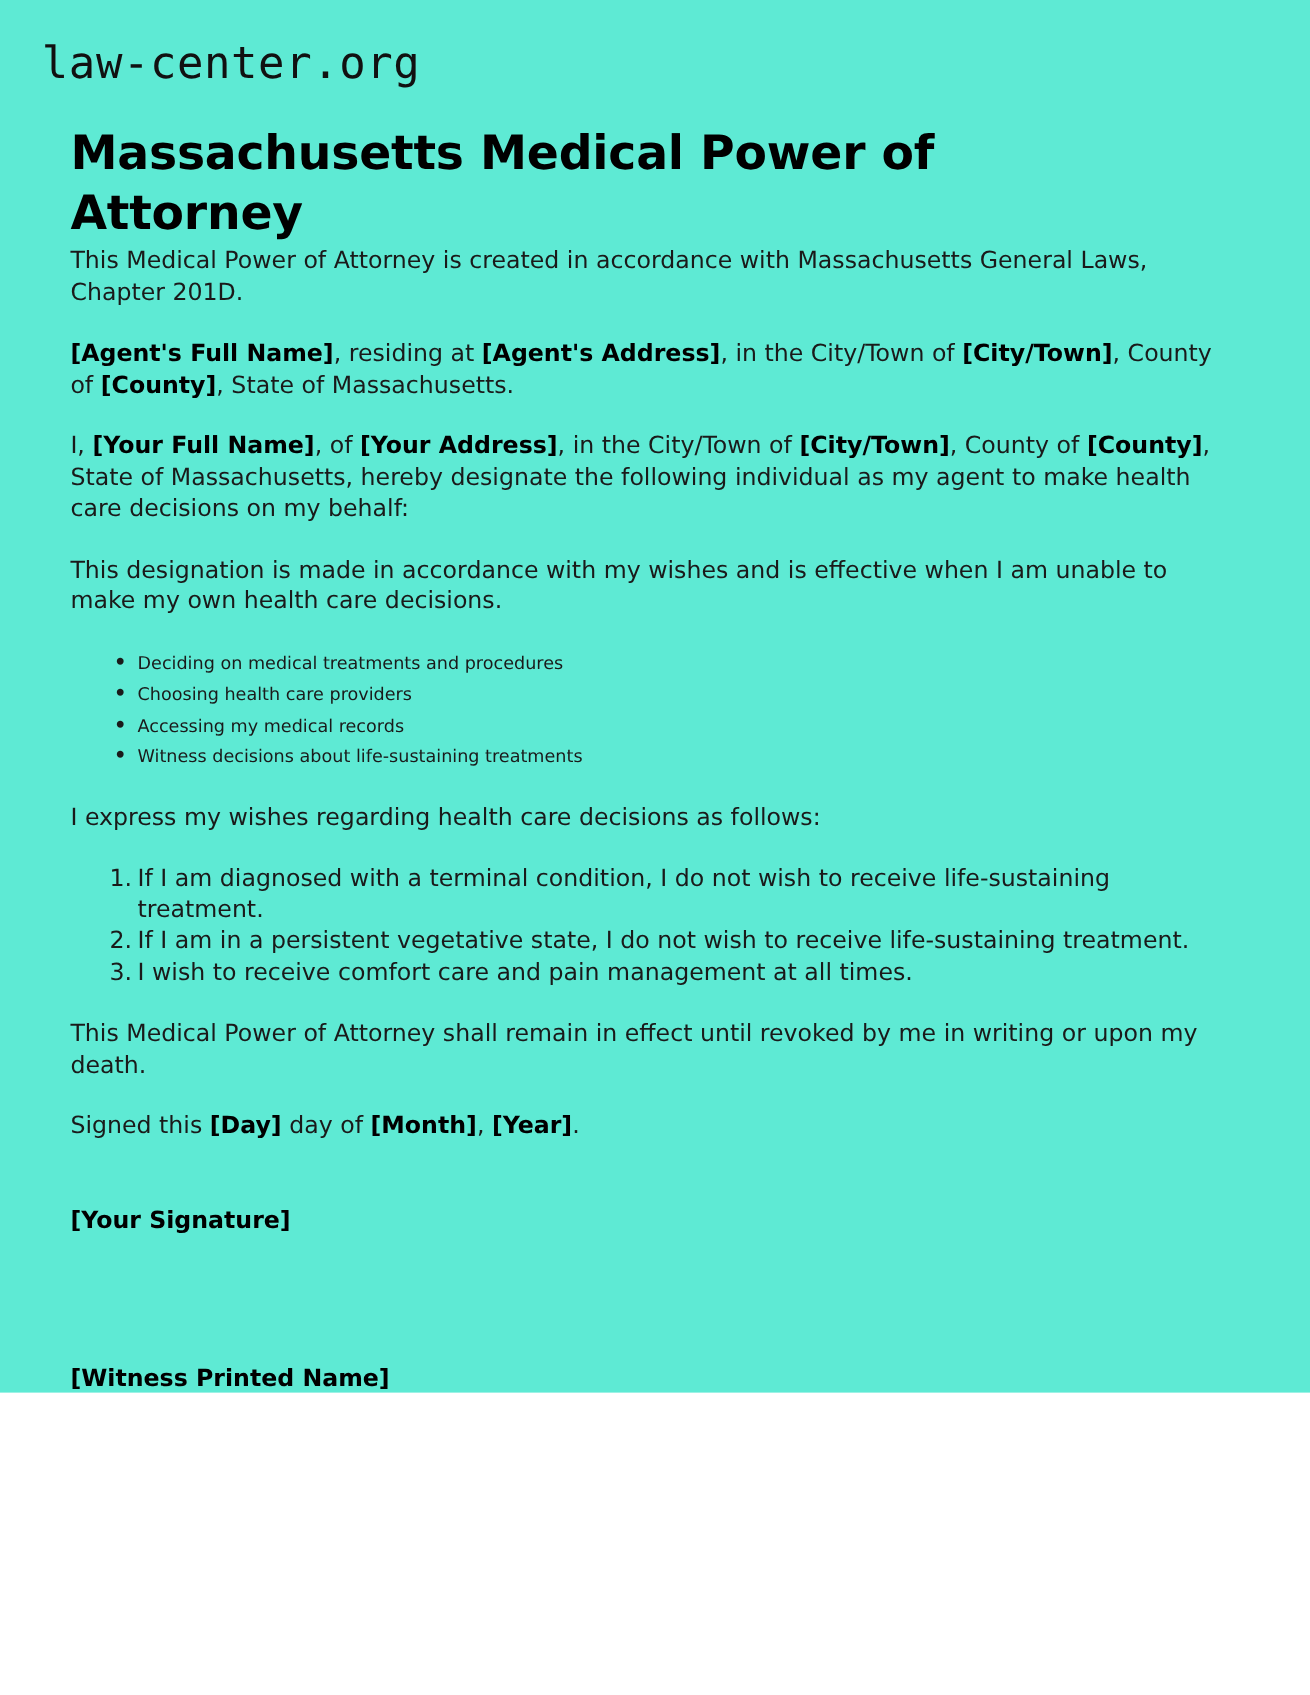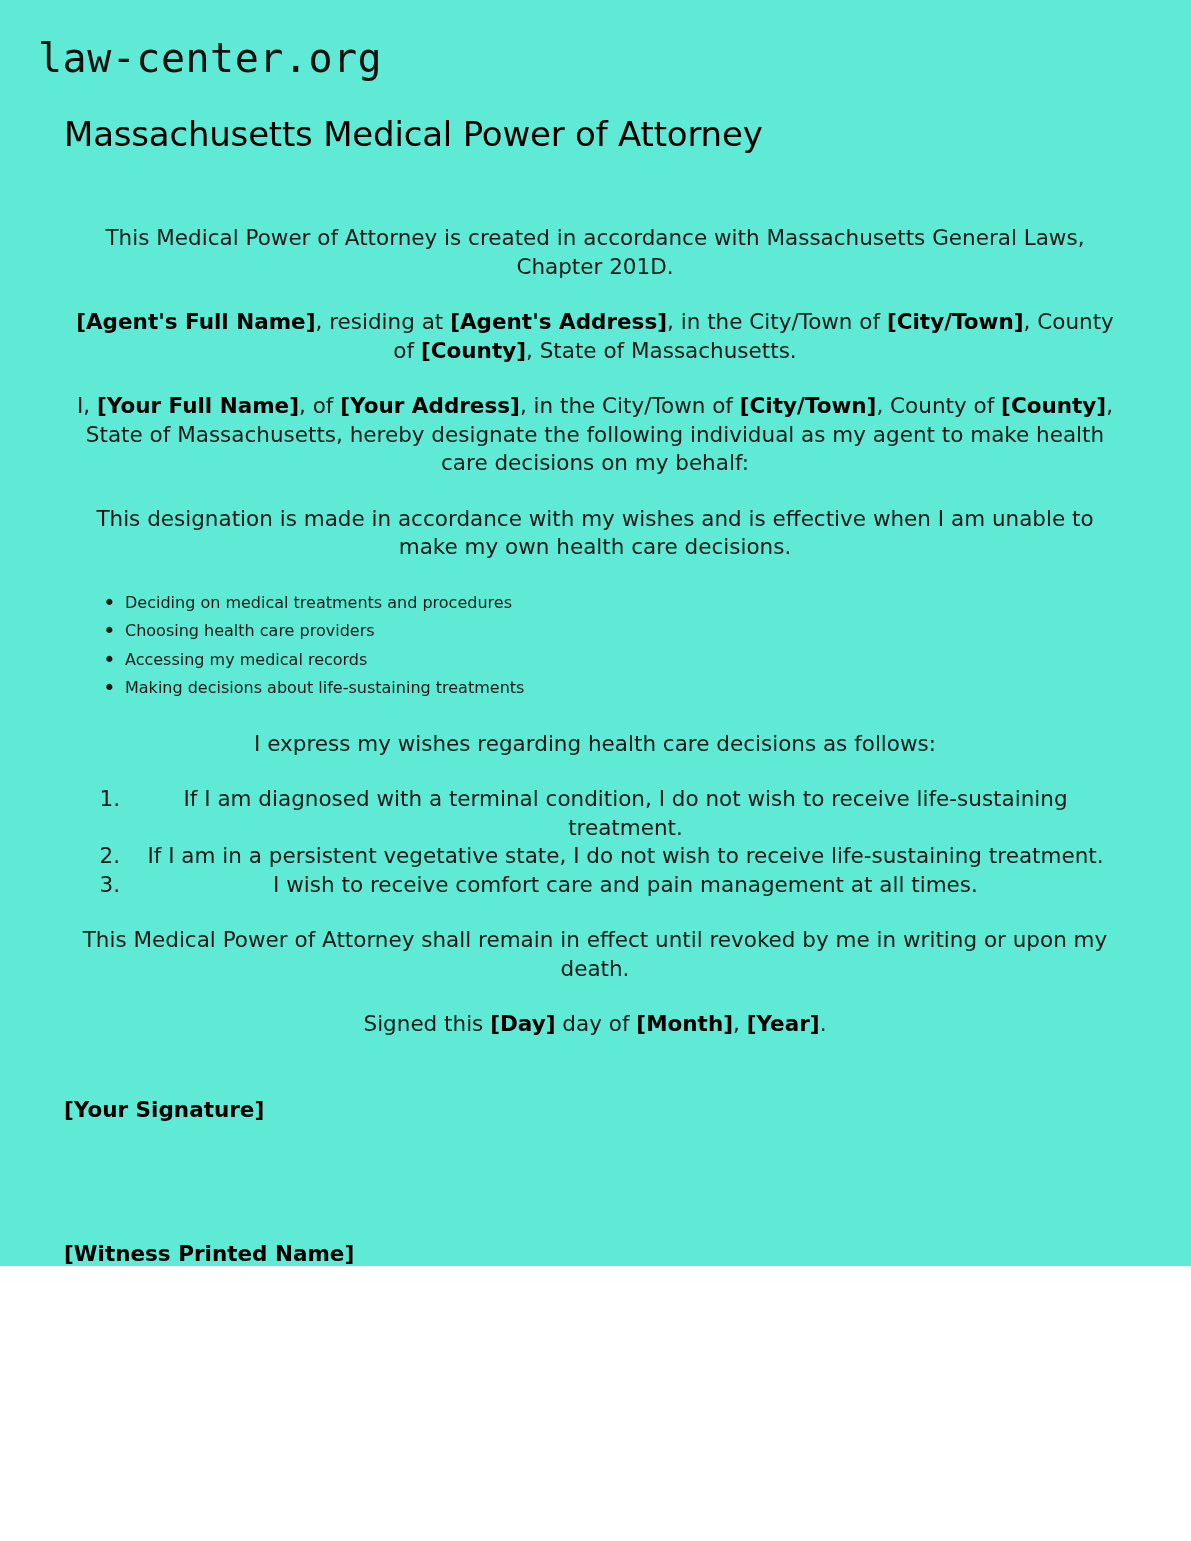--- a/index.html
+++ b/index.html
@@ -36,41 +36,41 @@
     color: #111111;
     white-space: pre;
   }
 
   .doc-title {
     position: absolute;
     left: 64px;
     top: 84px;
     width: 900px;
     font-family: "DejaVu Sans", sans-serif;
-    font-weight: normal;
-    font-size: 34px;
+    font-weight: bold;
+    font-size: 43px;
     line-height: 54px;
     letter-spacing: -0.2px;
     color: #000000;
   }
 
   
   .content {
     position: absolute;
     left: 64px;
     top: 224px;
     width: 1062px;
   }
 
   p.para {
     margin: 0 0 27px 0;
     font-size: 21.5px;
     line-height: 28.5px;
     color: #1a1a1a;
-    text-align: center;
+    text-align: left;
   }
   p.para:last-child { margin-bottom: 0; }
 
   p.para b, .ph {
     font-weight: bold;
     color: #000000;
   }
 
   ul.bullets {
     margin: 0 0 27px 0;
@@ -92,21 +92,20 @@
     font-size: 21.5px;
     line-height: 28.5px;
     color: #1a1a1a;
   }
 
   ol.numbers {
     margin: 12px 0 27px 0;
     padding: 0 0 0 61px;
     list-style: none;
     counter-reset: wishitem;
-    text-align: center;
   }
   ol.numbers li {
     position: relative;
     font-size: 21.5px;
     line-height: 28.5px;
     color: #1a1a1a;
     margin: 0;
     counter-increment: wishitem;
   }
   ol.numbers li::before {
@@ -165,21 +164,21 @@
 
     <p class="para"><span>I, </span><b class="ph">[Your Full Name]</b><span>, of </span><b class="ph">[Your Address]</b><span>, in the City/Town of </span><b class="ph">[City/Town]</b><span>, County of </span><b class="ph">[County]</b><span>, State of Massachusetts, hereby designate the following individual as my agent to make health care decisions on my behalf:</span></p>
 
     <p class="para"><span>This designation is made in accordance with my wishes and is effective when I am unable to make my own health care decisions.</span></p>
 
 
     <ul class="bullets">
       <li><span>Deciding on medical treatments and procedures</span></li>
       <li><span>Choosing health care providers</span></li>
       <li><span>Accessing my medical records</span></li>
-      <li><span>Making decisions about life-sustaining treatments</span></li>
+      <li><span>Witness decisions about life-sustaining treatments</span></li>
     </ul>
 
     <p class="para"><span>I express my wishes regarding health care decisions as follows:</span></p>
 
     <ol class="numbers">
       <li><span>If I am diagnosed with a terminal condition, I do not wish to receive life-sustaining treatment.</span></li>
       <li><span>If I am in a persistent vegetative state, I do not wish to receive life-sustaining treatment.</span></li>
       <li><span>I wish to receive comfort care and pain management at all times.</span></li>
     </ol>
 

